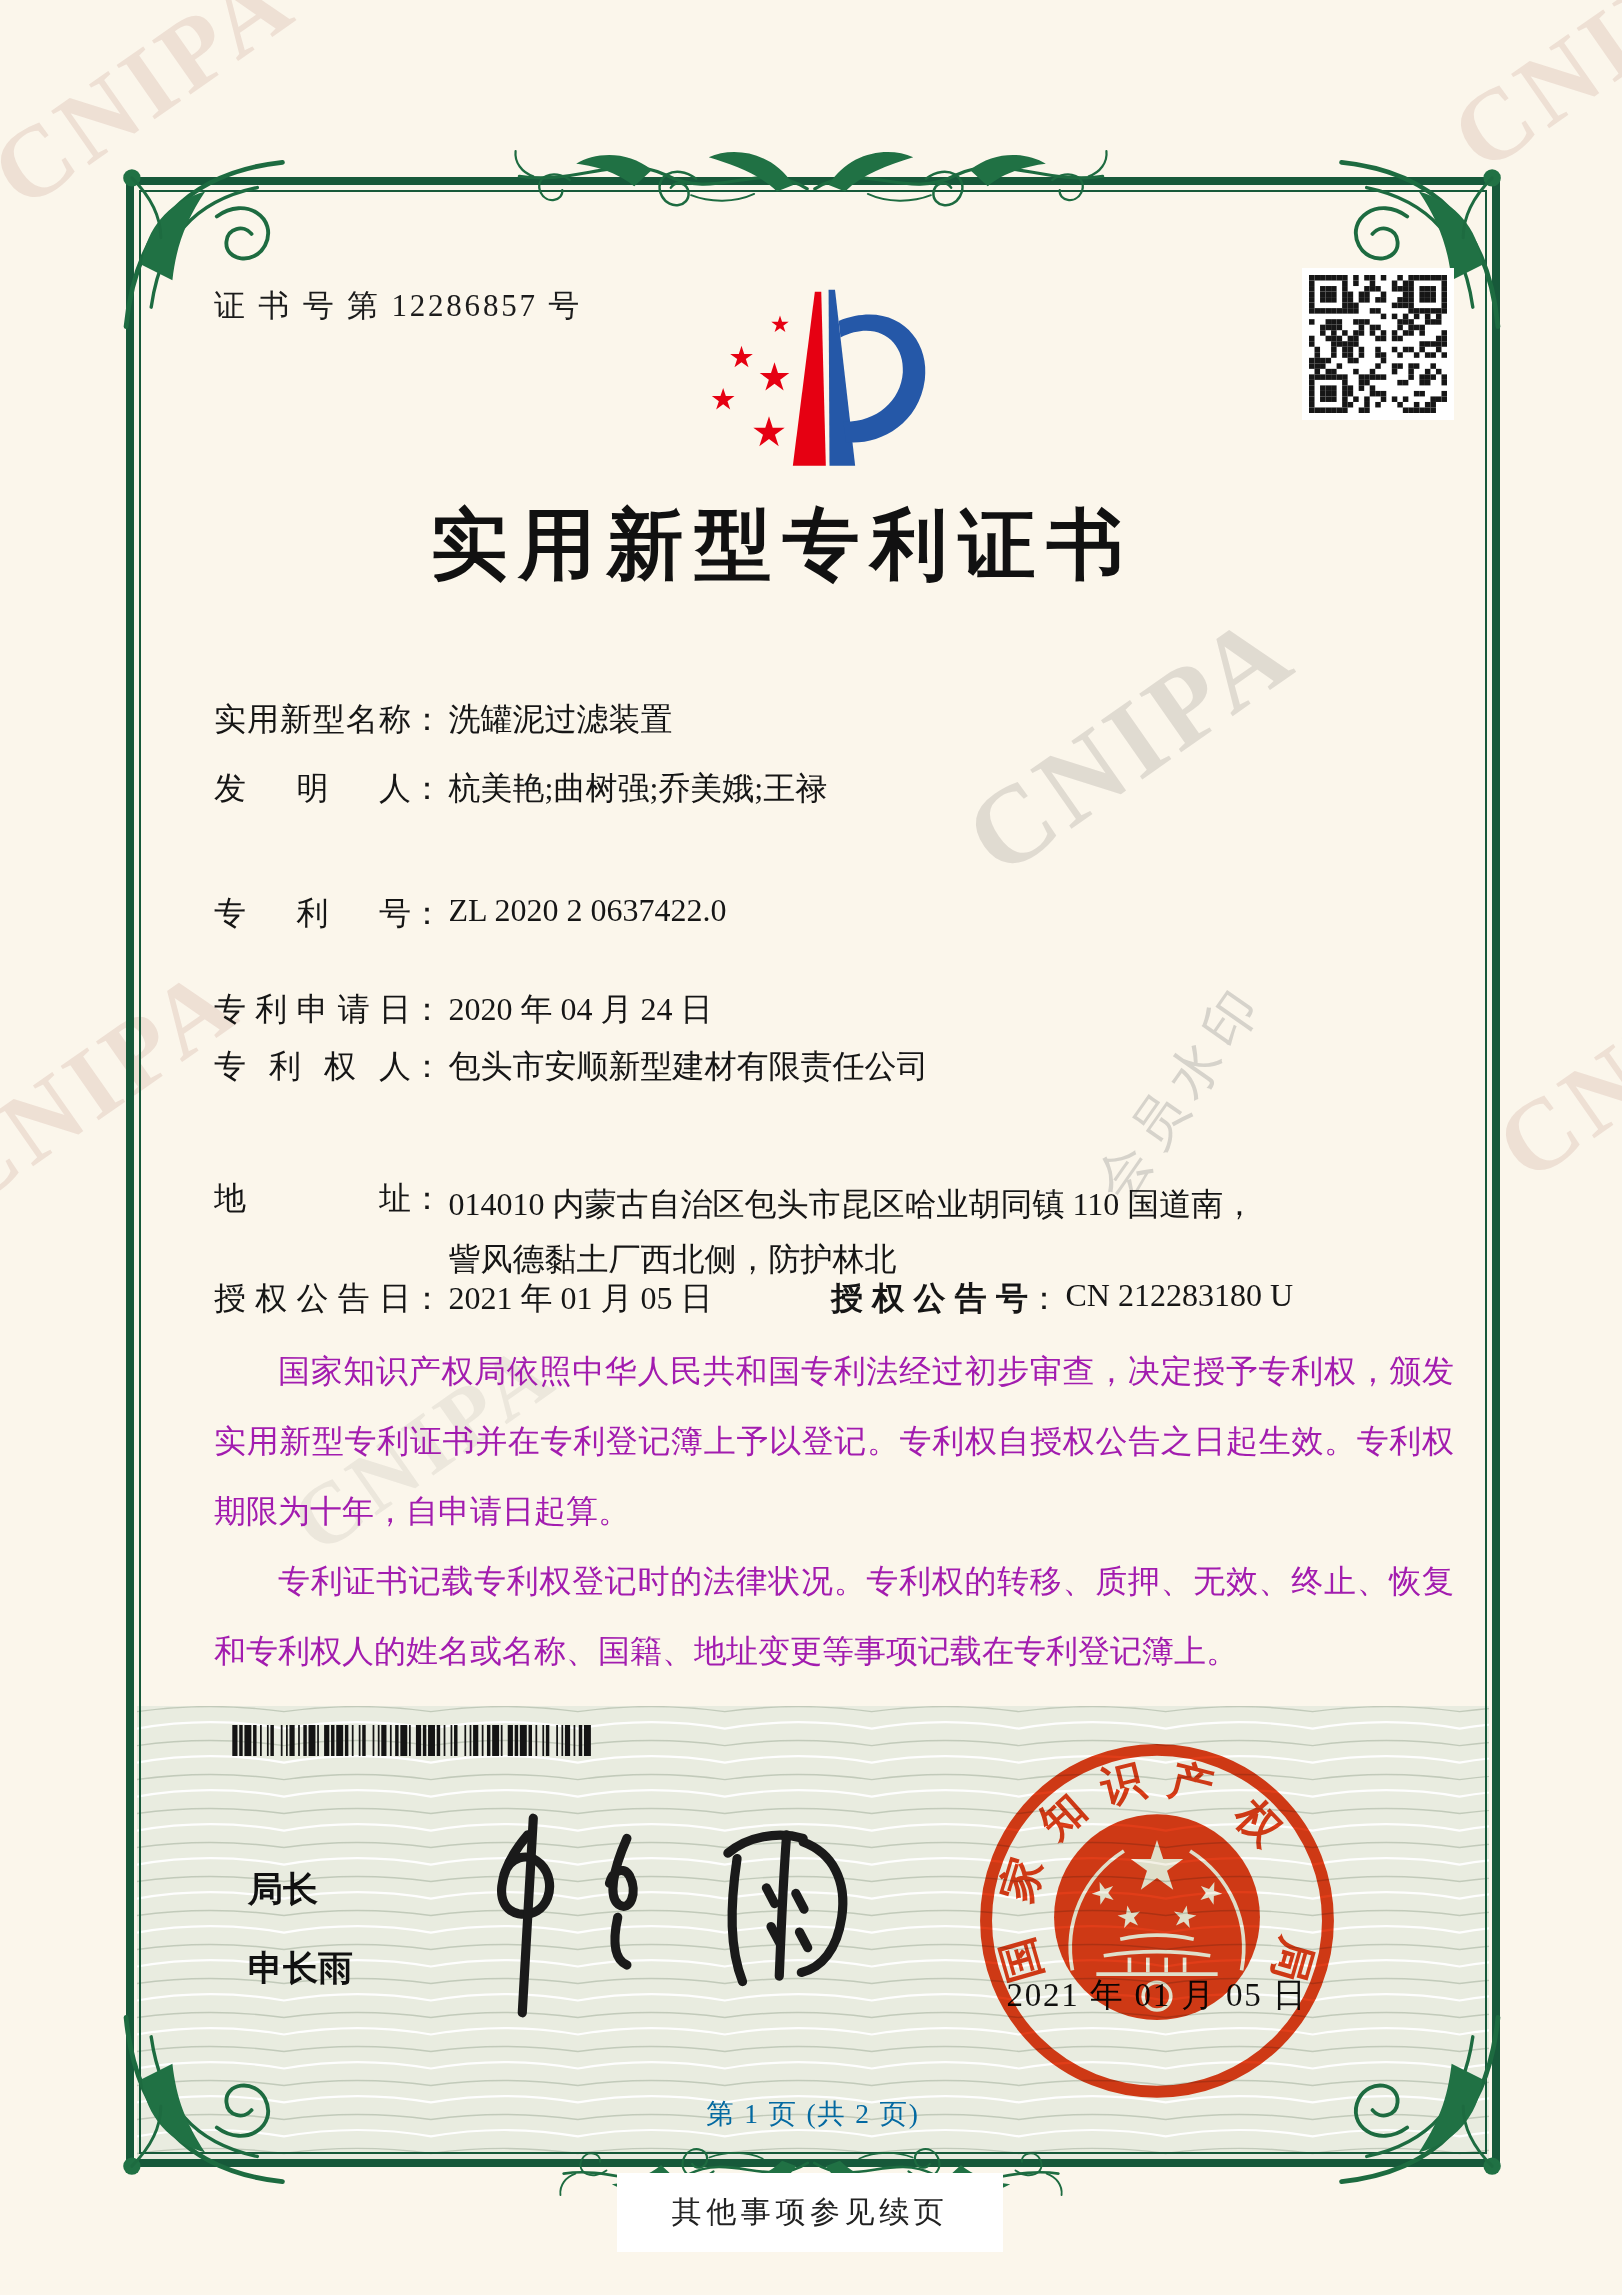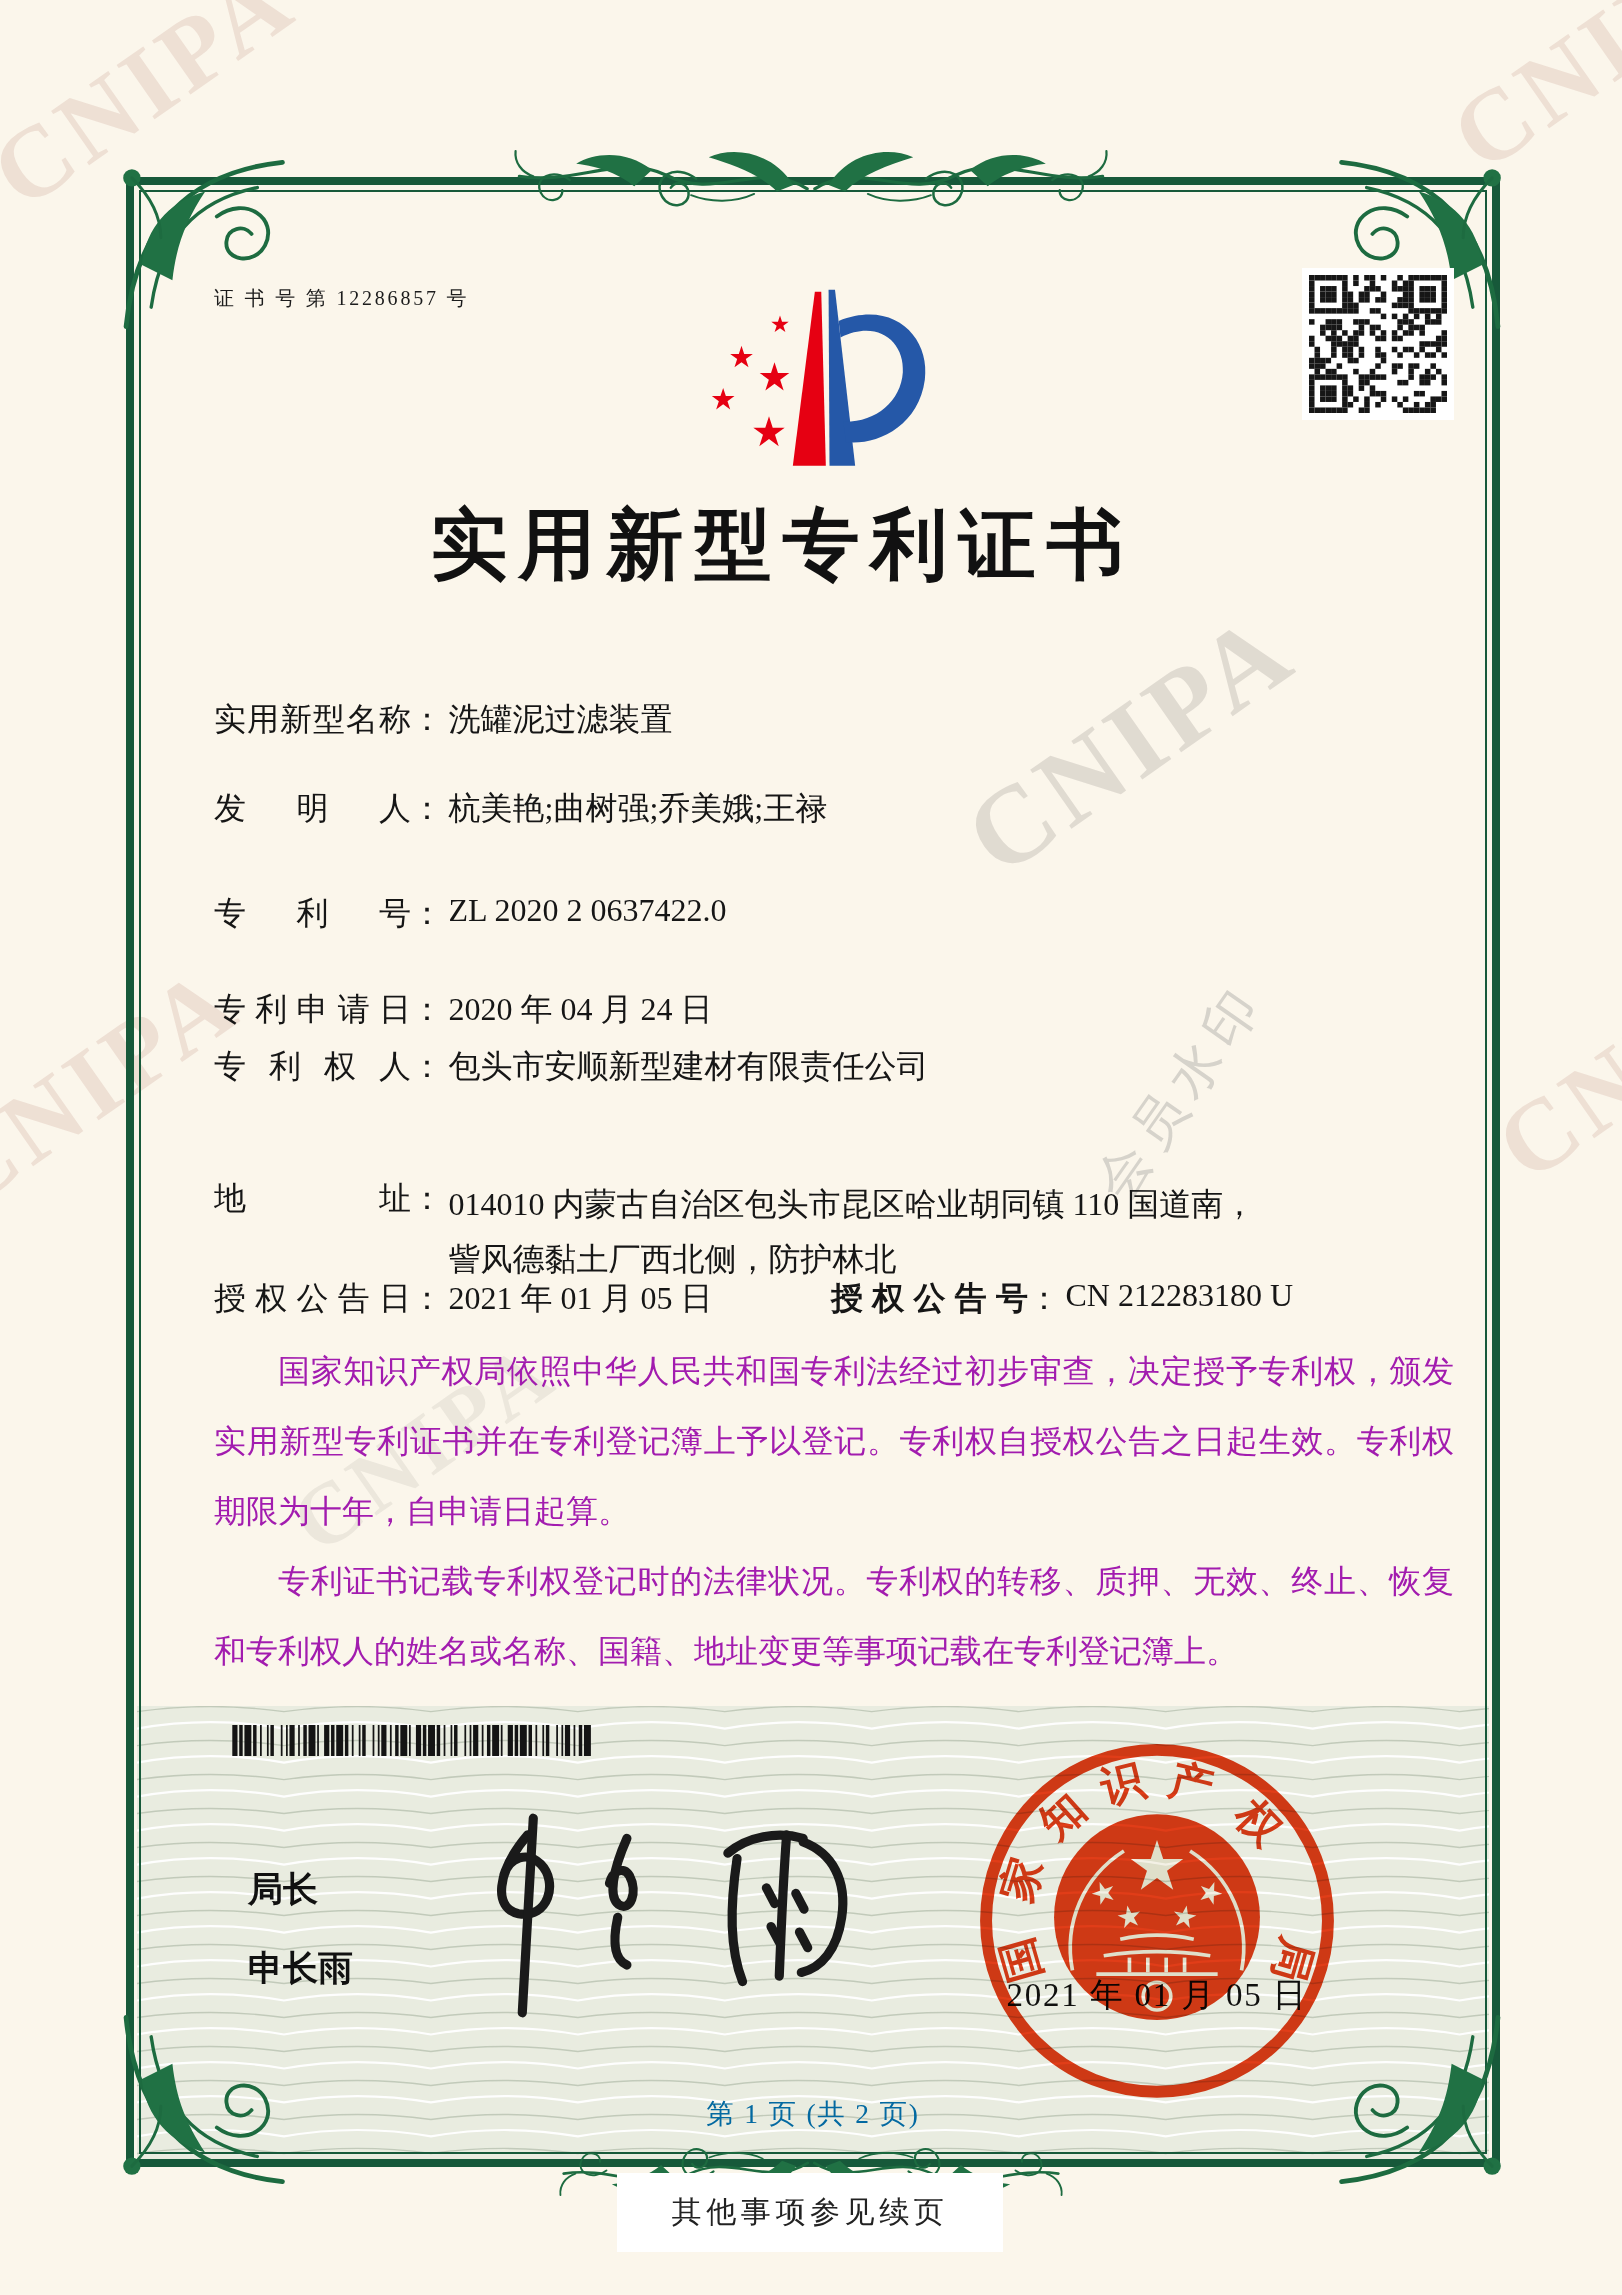--- a/index.html
+++ b/index.html
@@ -24,21 +24,21 @@
   .orn { position:absolute; z-index:3; }
   .orn svg { display:block; }
   .orn-stroke { fill:none; stroke:#1d6b40; stroke-linecap:round; }
   .orn-fill { fill:#207144; stroke:none; }
 
   
   .band { position:absolute; left:137px; top:1706px; width:1352px; height:454px;
         background:#e9ece0; z-index:2; overflow:hidden; }
 
   
-  .cert-no { position:absolute; left:214px; top:285px; font-size:20px; letter-spacing:2.8px; color:#1c1c1c; z-index:4; }
+  .cert-no { position:absolute; left:214px; top:285px; font-size:31px; letter-spacing:2.8px; color:#1c1c1c; z-index:4; }
   .logo { position:absolute; left:681px; top:264px; z-index:4; }
   .qr-box { position:absolute; left:1302px; top:268px; width:152px; height:152px; background:#fff; z-index:4; padding:7.3px; }
   .title { position:absolute; left:0; width:1565px; top:494px; text-align:center; font-size:77px;
         font-weight:bold; letter-spacing:11px; color:#111; z-index:4; }
 
   
   .field { position:absolute; left:214px; width:1249px; display:flex; align-items:flex-start;
         font-size:32px; color:#161616; z-index:4; }
   .f-label { display:inline-block; width:197px; text-align:justify; text-align-last:justify; }
   .f-colon { display:inline-block; margin-right:5.5px; }
@@ -501,21 +501,21 @@
       </svg>
   </div>
 
   <div class="title">实用新型专利证书</div>
 
   <div class="field" style="top:698px;">
     <span class="f-label">实用新型名称</span>
       <span class="f-colon">：</span>
     <span class="f-value">洗罐泥过滤装置</span>
   </div>
-  <div class="field" style="top:787px;">
+  <div class="field" style="top:767px;">
     <span class="f-label">发明人</span>
       <span class="f-colon">：</span>
     <span class="f-value">杭美艳;曲树强;乔美娥;王禄</span>
   </div>
   <div class="field" style="top:892px;">
     <span class="f-label">专利号</span>
       <span class="f-colon">：</span>
     <span class="f-value">ZL 2020 2 0637422.0</span>
   </div>
   <div class="field" style="top:988px;">

